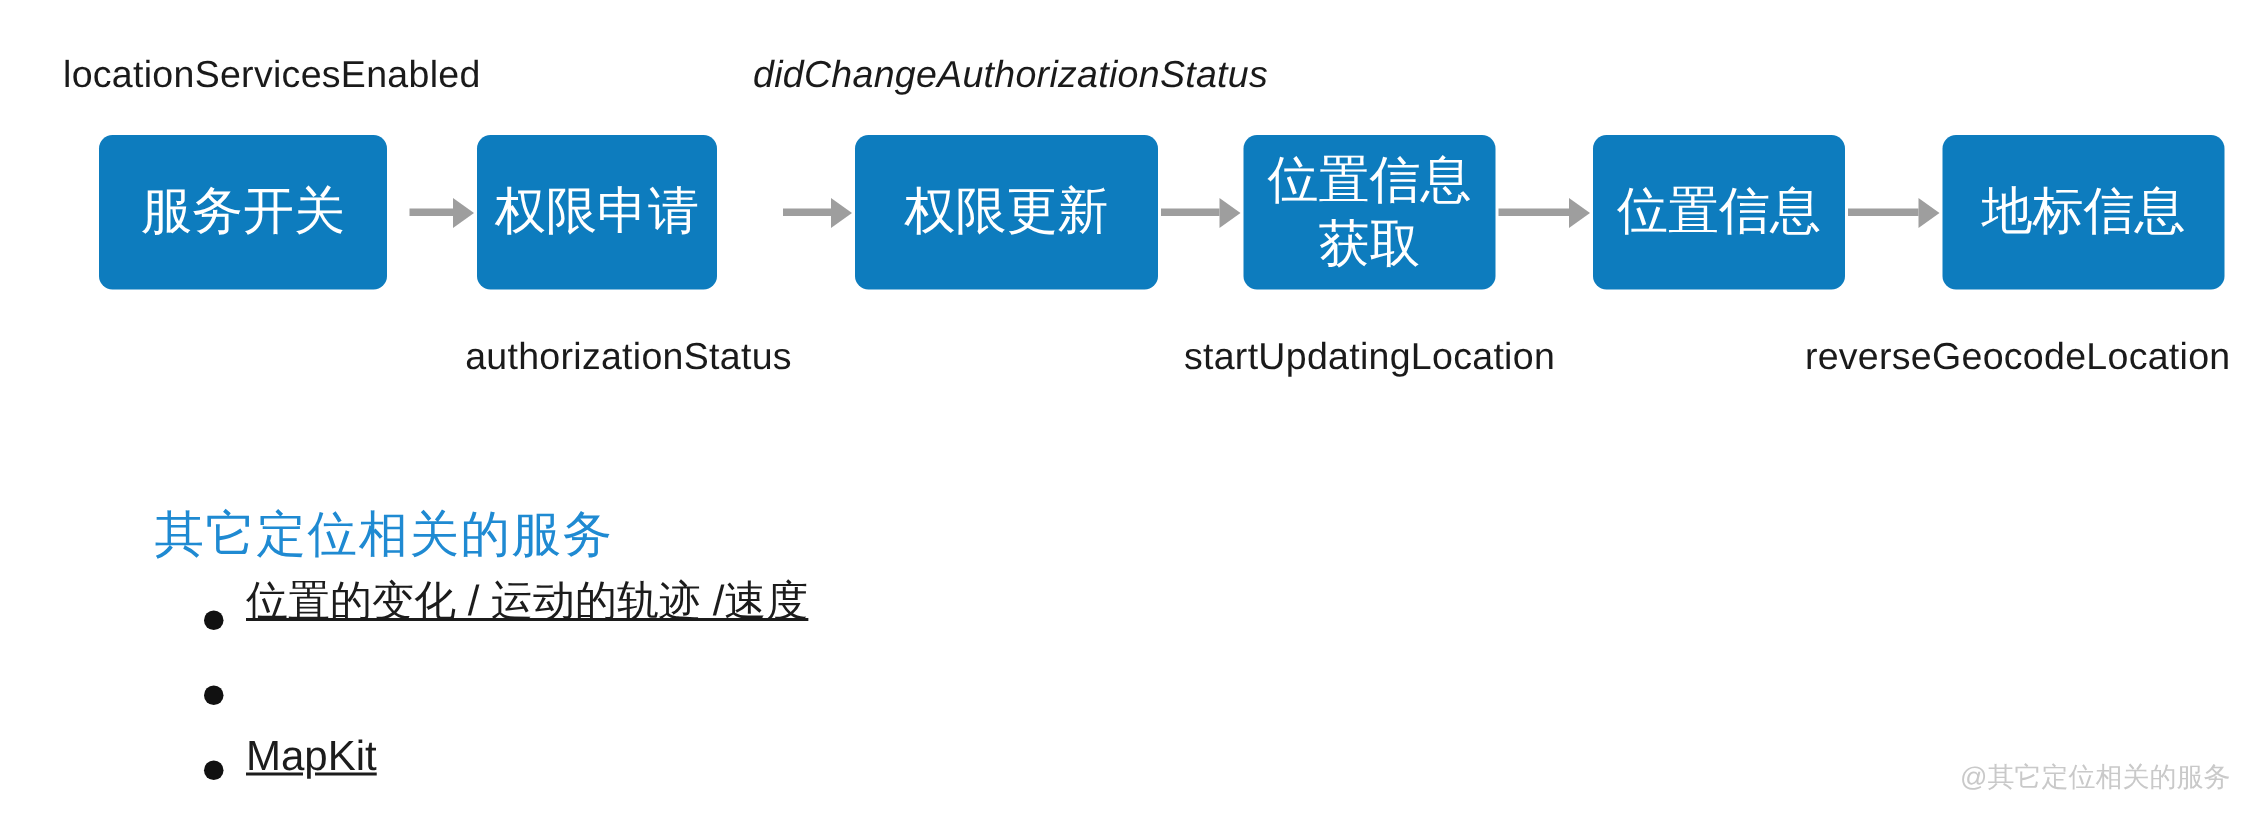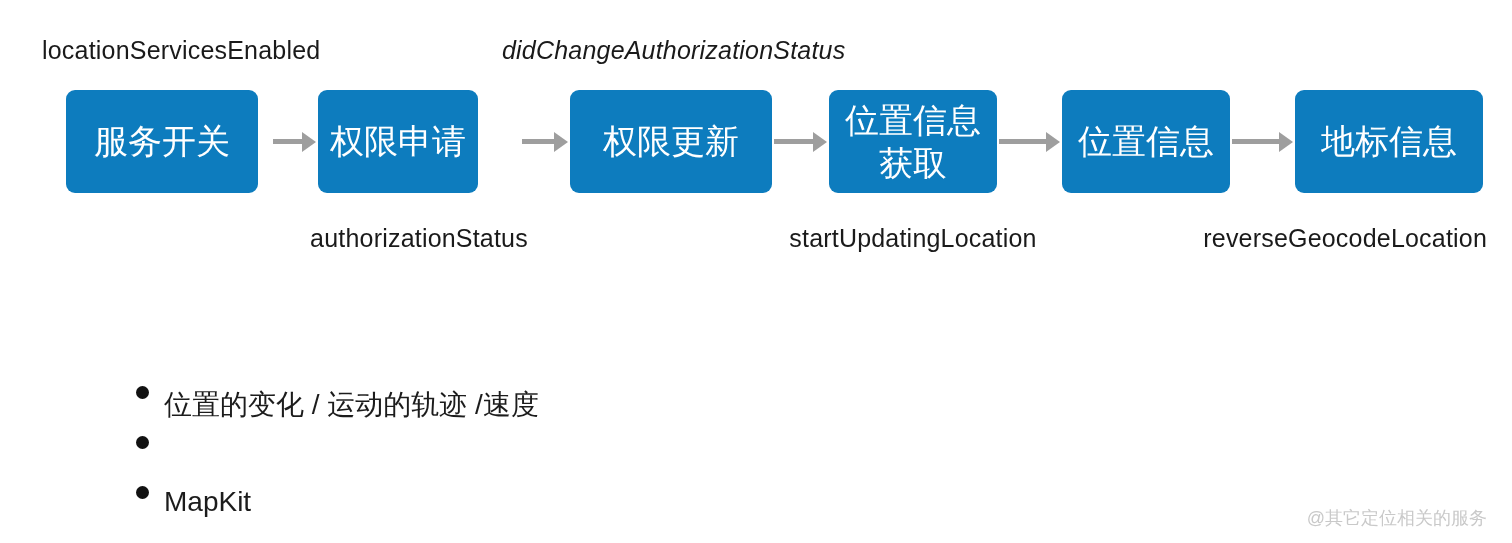--- a/index.html
+++ b/index.html
@@ -75,27 +75,28 @@
     white-space: nowrap;
   }
   .bullet-list {
     position: absolute;
     left: 136px;
     top: 386px;
     list-style: none;
   }
   .bullet-list li {
     display: flex;
-    align-items: flex-start;
+    align-items: flex-end;
     height: 34px;
     margin-bottom: 16px;
     font-size: 28px;
     font-weight: 300;
     color: #1c1c1c;
     white-space: nowrap;
+    text-decoration: underline;
   }
   .bullet-list .dot {
     width: 13px;
     height: 13px;
     border-radius: 50%;
     background: #111111;
     margin-right: 15px;
     flex: 0 0 auto;
   }
 
@@ -144,20 +145,21 @@
   </div>
   <div class="arrow" style="left:1232px; width:61px;">
     <div class="shaft"></div>
     <div class="head"></div>
   </div>
 
   <span class="api-label centered" style="left:419px; top:224px;">authorizationStatus</span>
   <span class="api-label centered" style="left:913px; top:224px;">startUpdatingLocation</span>
   <span class="api-label" style="right:25px; top:224px;">reverseGeocodeLocation</span>
 
+  <div class="section-heading">其它定位相关的服务</div>
 
   <ul class="bullet-list">
     <li>
       <span class="dot"></span>
       <span>位置的变化 / 运动的轨迹 /速度</span>
     </li>
     <li>
       <span class="dot"></span>
     </li>
     <li>

